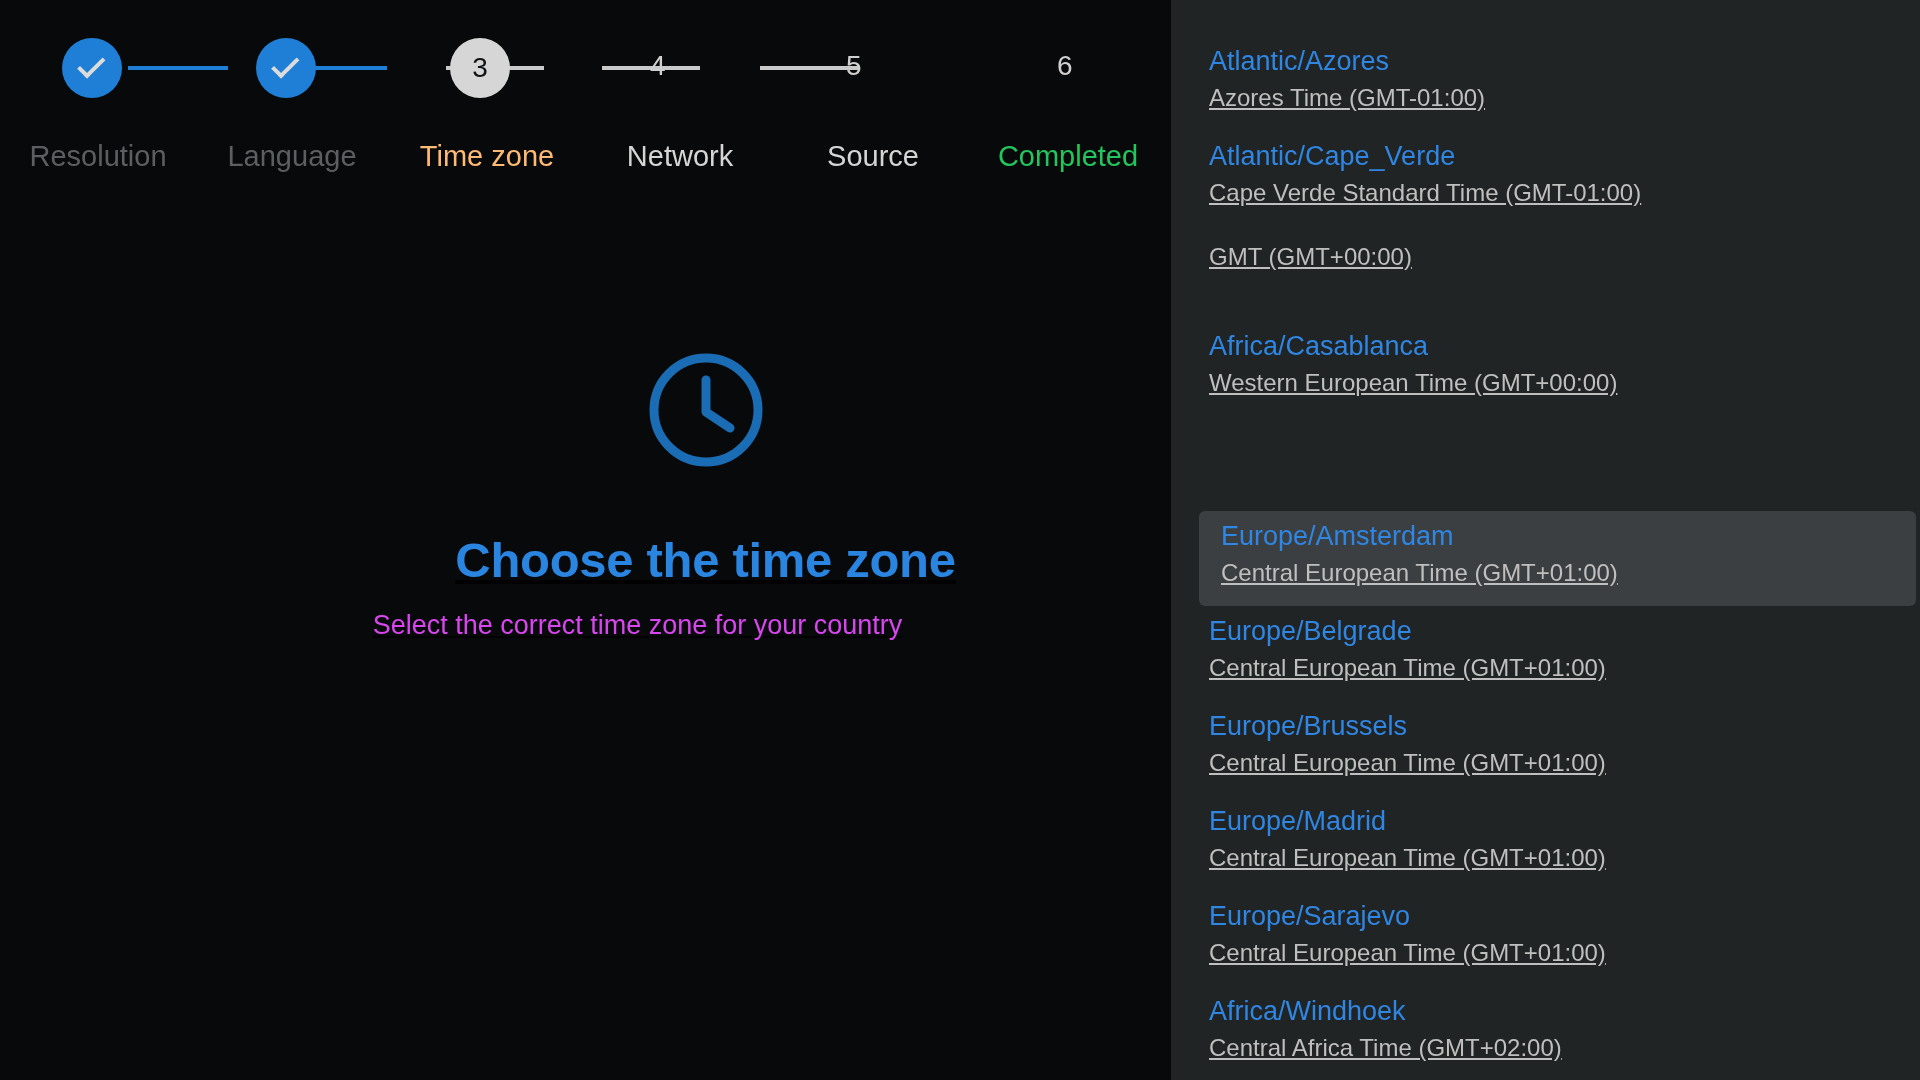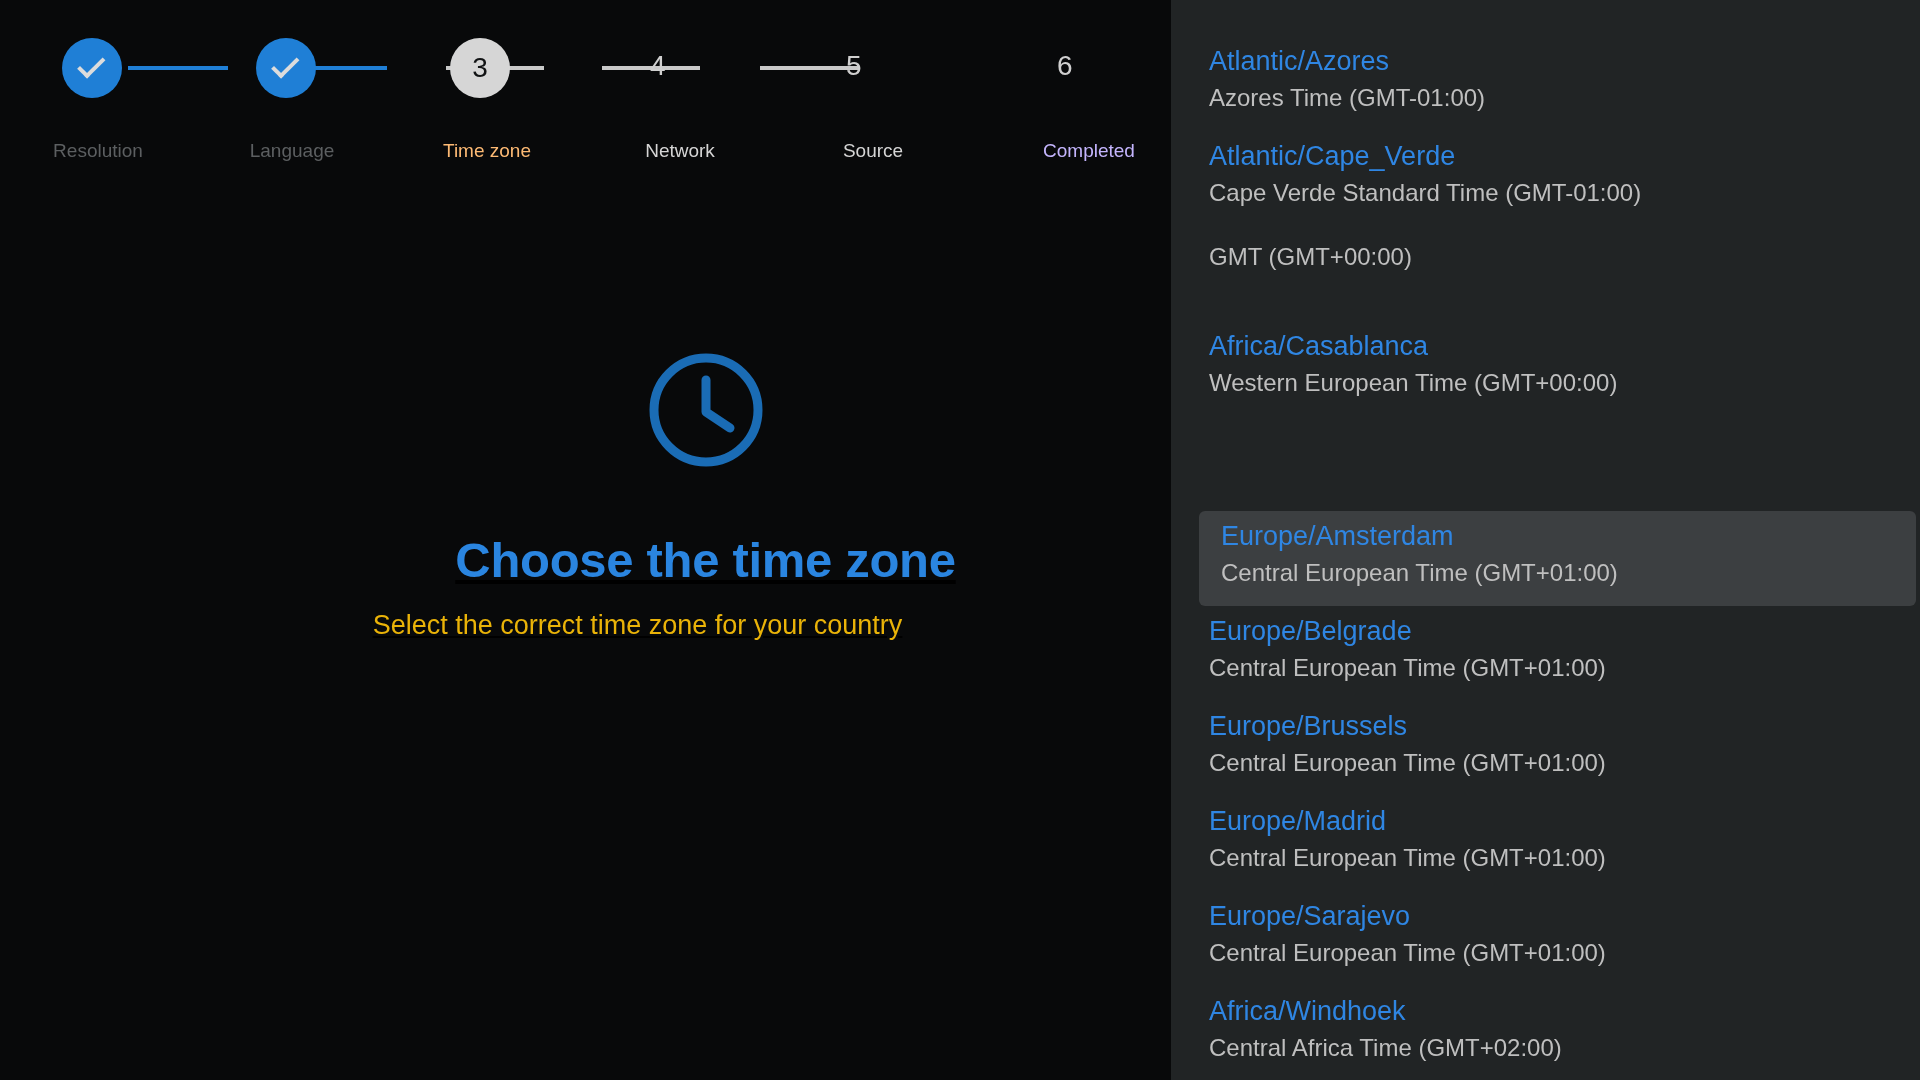--- a/index.html
+++ b/index.html
@@ -33,21 +33,21 @@
   .bubble-num {
     font-size: 28px; color: #111314; line-height: 1;
     font-family: "Liberation Sans", sans-serif;
   }
   .bubble-num.pending-num { color: #cfcfcf; font-size: 28px; }
 
   
   .stepper-abs { position: absolute; top: 0; left: 0; width: 1171px; height: 190px; }
   .node { position: absolute; top: 38px; }
   .lbl  { position: absolute; top: 140px; transform: translateX(-50%);
-          font-size: 19px; white-space: nowrap; }
+          font-size: 29px; white-space: nowrap; }
   .line { position: absolute; top: 66px; height: 4px; }
 
   
   .center-block {
     position: absolute;
     left: 0; top: 350px;
     width: 1171px;
     display: flex; flex-direction: column; align-items: center; text-decoration: underline;
   }
   .clock-wrap { margin-left: 240px; }
@@ -57,21 +57,21 @@
     font-size: 49px;
     font-weight: bold;
     color: #2a85e0;
     letter-spacing: -0.3px;
     white-space: nowrap;
   }
   .subtitle {
     margin-top: 22px;
     margin-left: 104px;
     font-size: 27px;
-    color: #eab308;
+    color: #d946ef;
     white-space: nowrap;
   }
 
   
   .right-panel {
     position: relative;
     width: 749px; height: 1080px;
     background: #212425;
     flex: 0 0 749px;
     overflow: hidden;
@@ -94,20 +94,21 @@
     color: #2f86e3;
     line-height: 1.15;
     white-space: nowrap;
   }
   .tz-desc {
     font-size: 24px;
     color: #bfbfbf;
     line-height: 1.25;
     margin-top: 6px;
     white-space: nowrap;
+    text-decoration: underline;
   }
 </style>
 </head>
 <body>
 
 <div class="screen">
 
   <div class="left-pane">
 
     <div class="stepper-abs">
@@ -145,21 +146,21 @@
       <div class="lbl" style="left:680px; color:#d5d5d5;">Network</div>
 
       <div class="node" style="left:846px; top:52px;">
         <span class="bubble-num pending-num">5</span>
       </div>
       <div class="lbl" style="left:873px; color:#d5d5d5;">Source</div>
 
       <div class="node" style="left:1057px; top:52px;">
         <span class="bubble-num pending-num">6</span>
       </div>
-      <div class="lbl" style="left:1068px; color:#c4b5fd;margin-left:21px;">Completed</div>
+      <div class="lbl" style="left:1068px; color:#22c55e;">Completed</div>
     </div>
 
     <div class="center-block">
 
       <div class="clock-wrap">
         <svg width="120" height="120" viewBox="0 0 120 120">
           <circle cx="60" cy="60" r="52" fill="none" stroke="#1a6cb5" stroke-width="9"></circle>
           <path d="M60 30 L60 62 L84 78" fill="none" stroke="#1a6cb5" stroke-width="9" stroke-linecap="round" stroke-linejoin="round"></path>
         </svg>
       </div>

